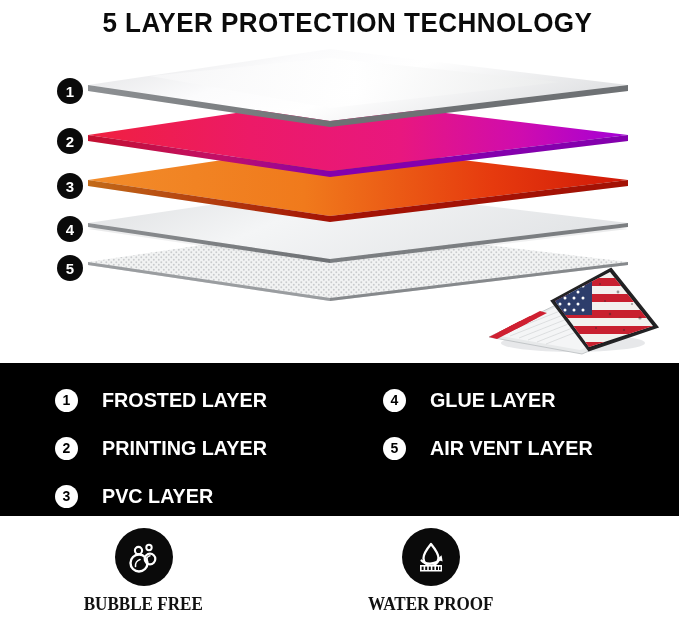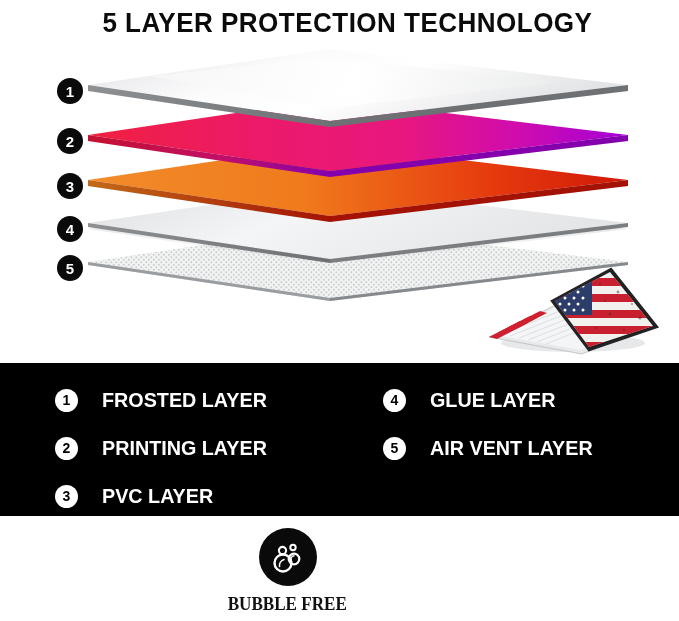--- a/index.html
+++ b/index.html
@@ -317,13 +317,35 @@
         <circle cx="26" cy="22" r="5.3" fill="none" stroke="#ffffff" stroke-width="2.2"></circle>
         <path d="M23.5 24.5 A3.6 3.6 0 0 1 26 18.8" fill="none" stroke="#ffffff" stroke-width="1.4" stroke-linecap="round"></path>
         <circle cx="14.5" cy="13.5" r="3.6" fill="none" stroke="#ffffff" stroke-width="2.1"></circle>
         <circle cx="25" cy="10.5" r="2.7" fill="none" stroke="#ffffff" stroke-width="2"></circle>
       </svg>
     </div>
     <div class="feature-label">BUBBLE FREE</div>
   </div>
 
 
+  <div class="feature">
+    <div class="feature-icon">
+      <svg width="40" height="40" viewBox="0 0 40 40">
+
+        <path d="M20 7 C20 7 12.5 16.2 12.5 21.2 A7.5 7.5 0 0 0 27.5 21.2 C27.5 16.2 20 7 20 7 Z" fill="none" stroke="#ffffff" stroke-width="2.3" stroke-linejoin="round"></path>
+
+        <path d="M10.5 23.5 C14 27.5 24 28.5 29.5 21.5" fill="none" stroke="#ffffff" stroke-width="2.2" stroke-linecap="round"></path>
+        <polygon points="30.6,18.2 31.6,24.4 25.6,22.4" fill="#ffffff"></polygon>
+
+        <rect x="9" y="28" width="22" height="6.5" fill="#ffffff"></rect>
+        <g fill="#0a0a0a">
+          <rect x="10.6" y="29.6" width="2" height="3.4"></rect>
+          <rect x="14.2" y="29.6" width="2" height="3.4"></rect>
+          <rect x="17.8" y="29.6" width="2" height="3.4"></rect>
+          <rect x="21.4" y="29.6" width="2" height="3.4"></rect>
+          <rect x="25" y="29.6" width="2" height="3.4"></rect>
+          <rect x="28" y="29.6" width="1.6" height="3.4"></rect>
+        </g>
+      </svg>
+    </div>
+    <div class="feature-label">WATER PROOF</div>
+  </div>
 </div>
 
 </body></html>

